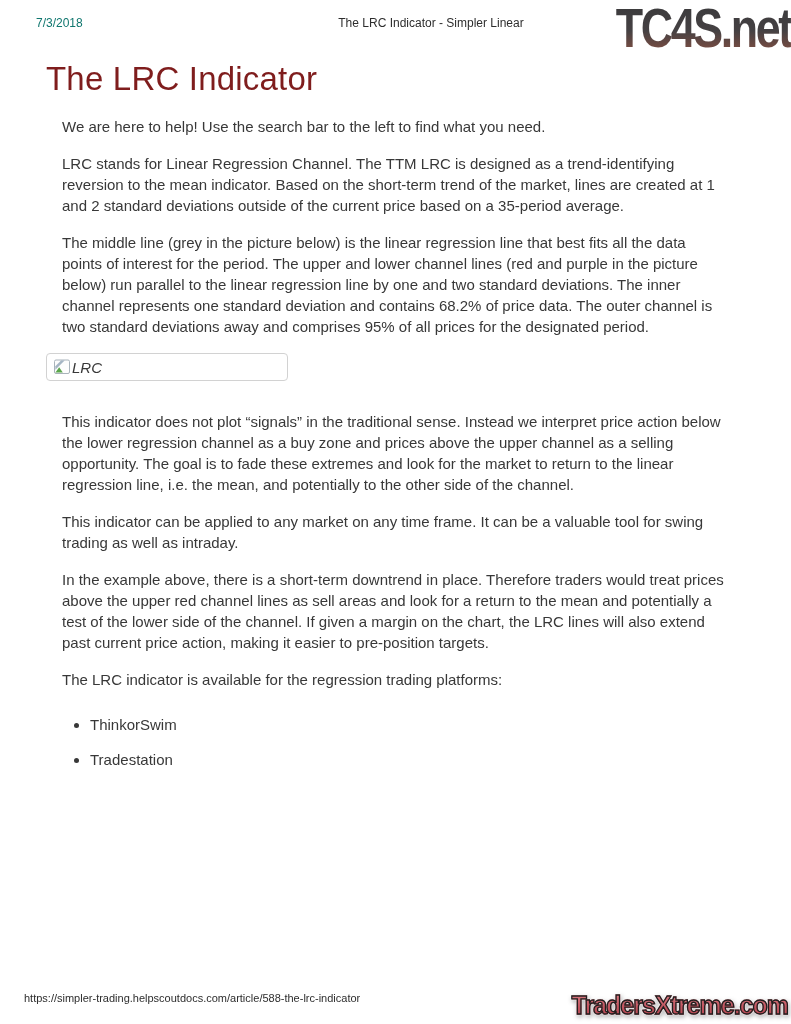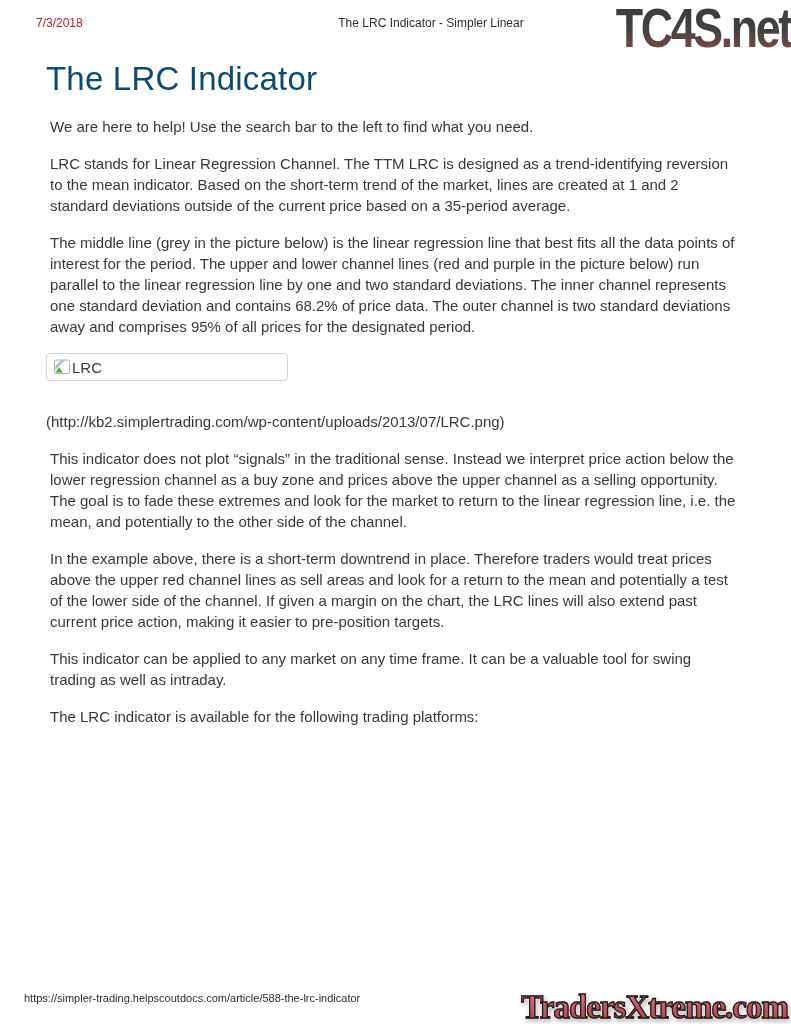--- a/index.html
+++ b/index.html
@@ -8,21 +8,21 @@
     width: 791px; height: 1024px;
     position: relative;
     background: #ffffff;
     font-family: "Liberation Sans", sans-serif;
     overflow: hidden;
   }
 
   
   .print-date {
     position: absolute; left: 36px; top: 16px;
-    font-size: 12px; color: #b91c1c; white-space: nowrap;
+    font-size: 12px; color: #0f766e; white-space: nowrap;
   }
   .print-title {
     position: absolute; left: 431px; top: 16px;
     transform: translateX(-50%);
     font-size: 12px; color: #2d2d2d; white-space: nowrap;
   }
   .tc4s-logo {
     position: absolute; right: 0px; top: 0px;
     font-family: "Liberation Sans", sans-serif;
     font-weight: 700; font-size: 56px; line-height: 1;
@@ -34,39 +34,39 @@
   }
 
   
   .page {
     position: absolute; left: 46px; top: 0;
     width: 697px;
   }
   h1.article-title {
     margin: 60px 0 0 0;
     font-size: 33px; font-weight: 400;
-    color: #0c4a6e; letter-spacing: 0.2px;
+    color: #7f1d1d; letter-spacing: 0.2px;
   }
   .page p {
     font-size: 15px; line-height: 21px;
-    color: #383838; margin: 16px 4px;
+    color: #383838; margin: 16px 16px;
   }
   p.intro { margin-top: 18px; }
 
   
   .img-wrap { margin: 14px 0 30px; }
   .img-wrap.second { position: relative; margin: 14px 0 30px; }
   .img-box {
     display: inline-flex; align-items: center;
     width: 242px; height: 28px;
     border: 1px solid #d2d2d2; border-radius: 4px;
     padding: 0 6px; background: #fff;
   }
   .img-box.tall { height: 31px; }
-  .img-box .alt-text { font-size: 15px; color: #383838; margin-left: 1px; }
+  .img-box .alt-text { font-size: 15px; color: #383838; margin-left: 1px; font-style: italic; }
   .broken-icon { width: 18px; height: 18px; flex: 0 0 18px; }
 
   p.img-link { margin: 28px 0 16px; }
 
   
   .watermark {
     position: absolute; left: 209px; top: -29px;
     font-family: "DejaVu Serif", serif; font-weight: 700;
     font-size: 37px; line-height: 1; letter-spacing: 1px; white-space: nowrap;
     background: linear-gradient(180deg, #e8555c 0%, #cc1f26 45%, #9e1217 100%);
@@ -81,23 +81,23 @@
     font-size: 15px; line-height: 21px; color: #383838;
     margin-bottom: 14px;
   }
 
   
   .footer-url {
     position: absolute; left: 24px; bottom: 20px;
     font-size: 11px; color: #2d2d2d; white-space: nowrap;
   }
   .tx-logo {
-    position: absolute; right: 3px; bottom: 0;
-    font-family: Liberation Serif, serif; font-weight: 700;
-    font-size: 33px; line-height: 1; letter-spacing: -1px; white-space: nowrap;
+    position: absolute; right: 3px; bottom: 6px;
+    font-family: Liberation Sans, sans-serif; font-weight: 700;
+    font-size: 25px; line-height: 1; letter-spacing: -1px; white-space: nowrap;
     -webkit-text-stroke: 1.3px #1f1f1f;
     background: linear-gradient(180deg, #da7d84 0%, #c25560 55%, #b2444c 100%);
     -webkit-background-clip: text; background-clip: text; color: transparent;
     filter: drop-shadow(0 0 1px rgba(255,255,255,0.9))
             drop-shadow(1px 2px 2px rgba(0,0,0,0.3));
   }
 </style>
 </head>
 <body>
 
@@ -119,30 +119,33 @@
     <span class="img-box">
       <svg class="broken-icon" viewBox="0 0 18 18" xmlns="http://www.w3.org/2000/svg">
         <rect x="1.5" y="2" width="15" height="13.5" rx="1.5" fill="#fdfdfd" stroke="#a9b3bb" stroke-width="1"></rect>
         <path d="M2.4 8.2 L8 2.6 L11.6 2.6 L2.4 11.8 Z" fill="#8fa3b5" opacity="0.8"></path>
         <path d="M2.4 14.6 L6.2 9.2 L9.8 14.6 Z" fill="#5aa64b"></path>
       </svg>
       <span class="alt-text">LRC</span>
     </span>
   </div>
 
-  <p class="img-link">(http://kb2.simplertrading.com/wp-content/uploads/2013/07/LRC.png)</p>
 
 
 
 
   <p>This indicator does not plot “signals” in the traditional sense. Instead we interpret price action below the lower regression channel as a buy zone and prices above the upper channel as a selling opportunity. The goal is to fade these extremes and look for the market to return to the linear regression line, i.e. the mean, and potentially to the other side of the channel.</p>
 
+  <p>This indicator can be applied to any market on any time frame. It can be a valuable tool for swing trading as well as intraday.</p>
+
   <p>In the example above, there is a short-term downtrend in place. Therefore traders would treat prices above the upper red channel lines as sell areas and look for a return to the mean and potentially a test of the lower side of the channel. If given a margin on the chart, the LRC lines will also extend past current price action, making it easier to pre-position targets.</p>
 
-  <p>This indicator can be applied to any market on any time frame. It can be a valuable tool for swing trading as well as intraday.</p>
+  <p>The LRC indicator is available for the regression trading platforms:</p>
 
-  <p>The LRC indicator is available for the following trading platforms:</p>
-
+  <ul class="platform-list">
+    <li>ThinkorSwim</li>
+    <li>Tradestation</li>
+  </ul>
 
 </div>
 
 <div class="footer-url">https://simpler-trading.helpscoutdocs.com/article/588-the-lrc-indicator</div>
 <div class="tx-logo">TradersXtreme.com</div>
 
 </body></html>

